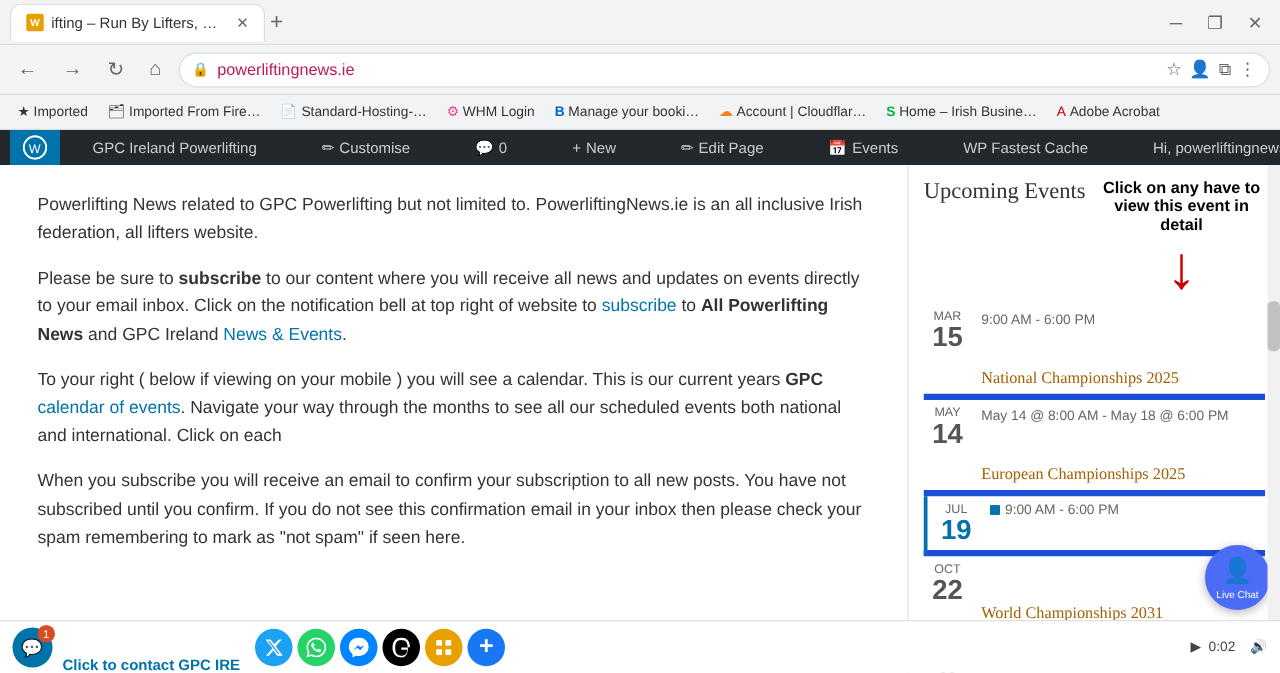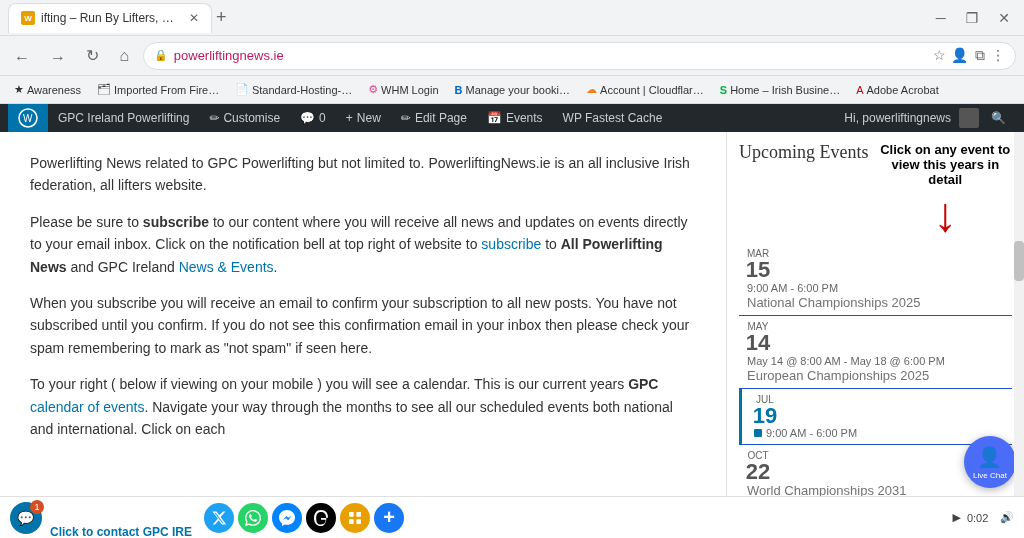--- a/index.html
+++ b/index.html
@@ -97,21 +97,21 @@
       height: 28px;
       background: #23282d;
       display: flex;
       align-items: center;
       padding: 0 8px;
       gap: 0;
       font-size: 12px;
       color: #ccc;
     }
     .wp-adminbar-item {
-      padding: 0 10px;
+      padding: 0 26px;
       height: 100%;
       display: flex; align-items: center; gap: 4px;
       cursor: pointer; white-space: nowrap;
       color: #ccc;
     }
     .wp-adminbar-logo { background: #0073aa; padding: 0 10px; }
     .wp-adminbar-logo svg { width: 20px; height: 20px; fill: #fff; }
     .wp-adminbar-right { margin-left: auto; display: flex; align-items: center; }
 
     
@@ -163,22 +163,21 @@
       font-size: 48px;
       color: #cc0000;
       line-height: 1;
       margin-bottom: 4px;
     }
     .event-list { list-style: none; }
     .event-item {
       display: flex;
       align-items: flex-start;
       padding: 5px 0;
-      border-bottom: 1px solid #1d4ed8;
-      flex-direction: column;
+      border-bottom: 5px solid #1d4ed8;
     }
     .event-date {
       width: 38px;
       text-align: center;
       flex-shrink: 0;
     }
     .event-month {
       font-size: 10px;
       text-transform: uppercase;
       color: #666;
@@ -187,25 +186,26 @@
     .event-day {
       font-size: 22px;
       font-weight: bold;
       color: #555;
       line-height: 1;
     }
     .event-day.blue { color: #0073aa; }
     .event-details { margin-left: 8px; flex: 1; }
     .event-time { font-size: 11px; color: #666; }
     .event-name {
-      font-family: Liberation Sans, sans-serif;
+      font-family: Liberation Serif, serif;
       font-size: 13px;
-      color: #737373;
+      color: #a16207;
       text-decoration: none;
       display: block;
+      margin-top: 32px;
     }
     .view-calendar-row {
       display: flex;
       align-items: center;
       margin-top: 8px;
       font-size: 12px;
     }
     .view-calendar-link { color: #0073aa; text-decoration: none; font-weight: bold; }
     .red-arrow-right {
       color: #cc0000;
@@ -346,21 +346,21 @@
       <span>👤</span>
       <span>⧉</span>
       <span>⋮</span>
     </div>
   </div>
 </div>
 
 <div class="bookmarks-bar">
   <div class="bookmark-item">
     <span class="bookmark-icon">★</span>
-    <span>Awareness</span>
+    <span>Imported</span>
   </div>
   <div class="bookmark-item">
     <span>🗂</span>
     <span>Imported From Fire…</span>
   </div>
   <div class="bookmark-item">
     <span>📄</span>
     <span>Standard-Hosting-…</span>
   </div>
   <div class="bookmark-item">
@@ -427,31 +427,31 @@
 
 <div class="page-content">
 
   <div class="main-content">
     <p>
       <span>Powerlifting News related to GPC Powerlifting but not limited to. PowerliftingNews.ie is an all inclusive Irish federation, all lifters website.</span>
     </p>
     <p>
       <span>Please be sure to </span><span class="text-bold">subscribe</span><span> to our content where you will receive all news and updates on events directly to your email inbox. Click on the notification bell at top right of website to </span><a class="link-blue" href="#">subscribe</a><span> to </span><span class="text-bold">All Powerlifting News</span><span> and GPC Ireland </span><a class="link-blue" href="#">News &amp; Events</a><span>.</span>
     </p>
-    <p>When you subscribe you will receive an email to confirm your subscription to all new posts. You have not subscribed until you confirm. If you do not see this confirmation email in your inbox then please check your spam remembering to mark as "not spam" if seen here.</p>
     <p>
       <span>To your right ( below if viewing on your mobile ) you will see a calendar. This is our current years </span><span class="text-bold">GPC</span> <a class="link-blue" href="#">calendar of events</a><span>. Navigate your way through the months to see all our scheduled events both national and international. Click on each</span>
     </p>
+    <p>When you subscribe you will receive an email to confirm your subscription to all new posts. You have not subscribed until you confirm. If you do not see this confirmation email in your inbox then please check your spam remembering to mark as "not spam" if seen here.</p>
   </div>
 
   <div class="sidebar">
     <div style="display:flex; align-items:flex-start; justify-content:space-between;">
       <h2 class="sidebar-title">Upcoming Events</h2>
       <div style="flex:1; margin-left:10px;">
-        <div class="click-note">Click on any event to view this years in detail</div>
+        <div class="click-note">Click on any have to view this event in detail</div>
         <div class="red-arrow">↓</div>
       </div>
     </div>
     <ul class="event-list">
       <li class="event-item">
         <div class="event-date">
           <span class="event-month">MAR</span>
           <span class="event-day">15</span>
         </div>
         <div class="event-details">

